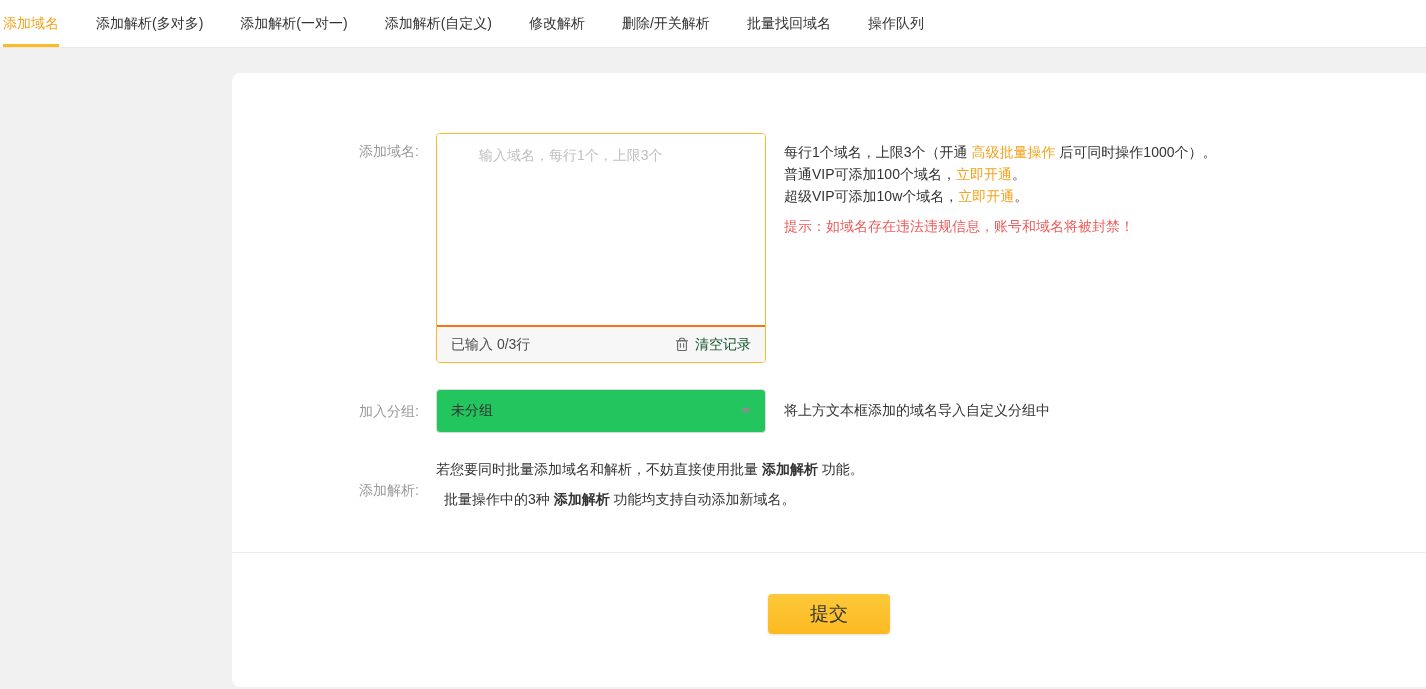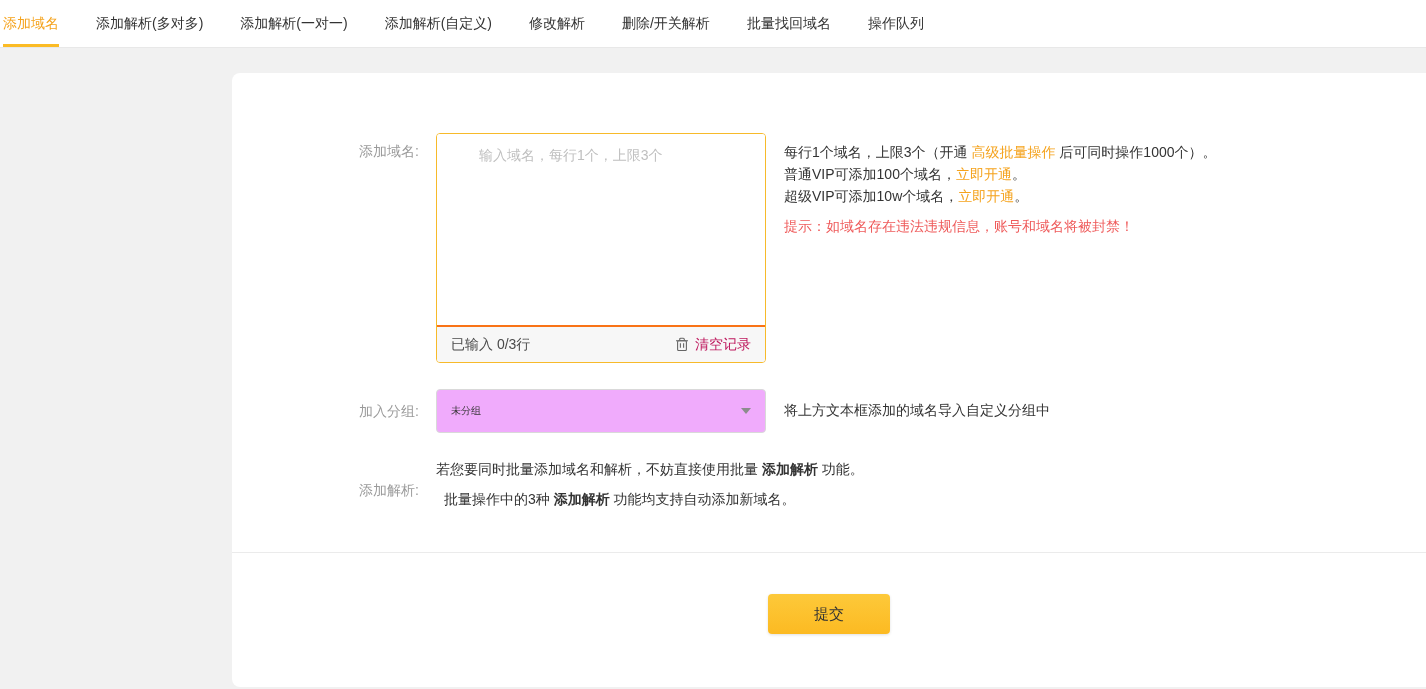--- a/index.html
+++ b/index.html
@@ -29,53 +29,53 @@
   .ta-box { width:330px; border:1px solid #f7ba2a; border-radius:4px;
     overflow:hidden; background:#fff; flex:none; }
   .ta-box textarea { display:block; width:100%; height:191px; border:none;
     outline:none; resize:none; padding:13px 14px; text-indent:28px;
     font-family:"Liberation Sans","DejaVu Sans",sans-serif;
     font-size:14px; color:#333; }
   .ta-box textarea::placeholder { color:#bfbfbf; }
   .ta-footer { height:37px; background:#f7f7f7; border-top:2px solid #f97316;
     display:flex; align-items:center; justify-content:space-between;
     padding:0 14px; font-size:14px; color:#4a4a4a; }
-  .clear-btn { display:flex; align-items:center; gap:6px; color:#be185d;
+  .clear-btn { display:flex; align-items:center; gap:6px; color:#14532d;
     cursor:pointer; }
 
   
   .hint-col { margin-left:18px; padding-top:8px; font-size:14px;
     line-height:22px; color:#333; }
   .link { color:#f5a31d; cursor:pointer; }
   .warning { color:#ef5b5b; margin-top:8px; }
 
   
   .row-group { margin-top:26px; }
   .row-group .row-label { padding-top:12px; }
   .select { width:330px; height:44px; border:1px solid #d9d9d9; border-radius:4px;
     display:flex; align-items:center; justify-content:space-between;
-    padding:0 14px; font-size:10px; color:#333; cursor:pointer;
-    background:#f0abfc; flex:none; }
+    padding:0 14px; font-size:14px; color:#333; cursor:pointer;
+    background:#22c55e; flex:none; }
   .caret { width:0; height:0; border-left:5px solid transparent;
     border-right:5px solid transparent; border-top:6px solid #8c8c8c; }
   .group-hint { margin-left:18px; padding-top:13px; color:#333; }
 
   
   .row-resolve { margin-top:25px; }
   .row-resolve .row-label { padding-top:2px;margin-top:20px; }
   .resolve-text { font-size:14px; line-height:22px; color:#333; }
   .resolve-text p + p { margin-top:8px;margin-left:8px; }
   .resolve-text b { font-weight:bold; }
 
   .divider { height:1px; background:#ebebeb; margin-top:42px; }
 
   .submit-wrap { display:flex; justify-content:center; margin-top:41px; }
   .submit-btn { width:122px; height:40px; border:none; border-radius:4px;
     background:linear-gradient(180deg,#fdc93a,#fcba22);
-    color:#333; font-size:15px; cursor:pointer;
+    color:#333; font-size:19px; cursor:pointer;
     font-family:"Liberation Sans","DejaVu Sans",sans-serif;
     box-shadow:0 1px 3px rgba(0,0,0,0.12); }
 </style>
 </head>
 <body>
 
 <div class="tabbar">
   <div class="tab active">添加域名</div>
   <div class="tab">添加解析(多对多)</div>
   <div class="tab">添加解析(一对一)</div>

